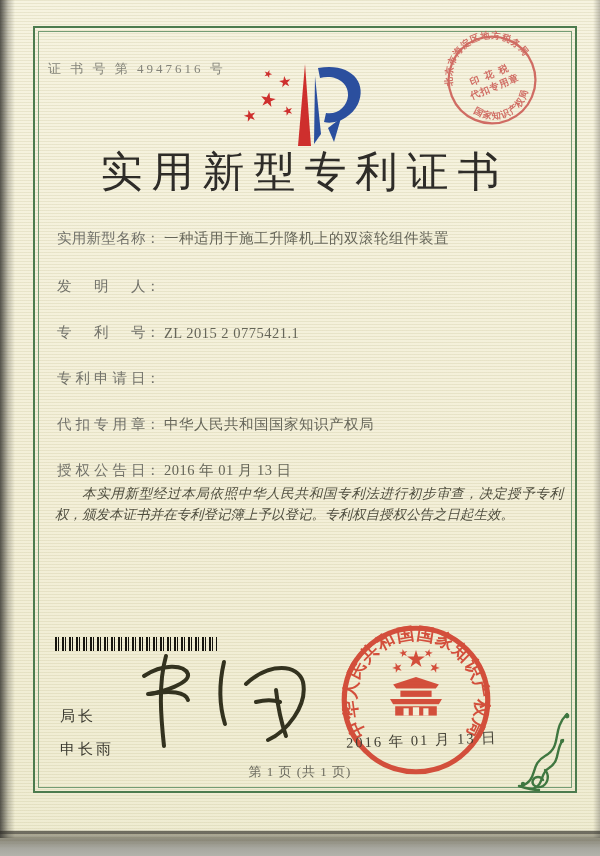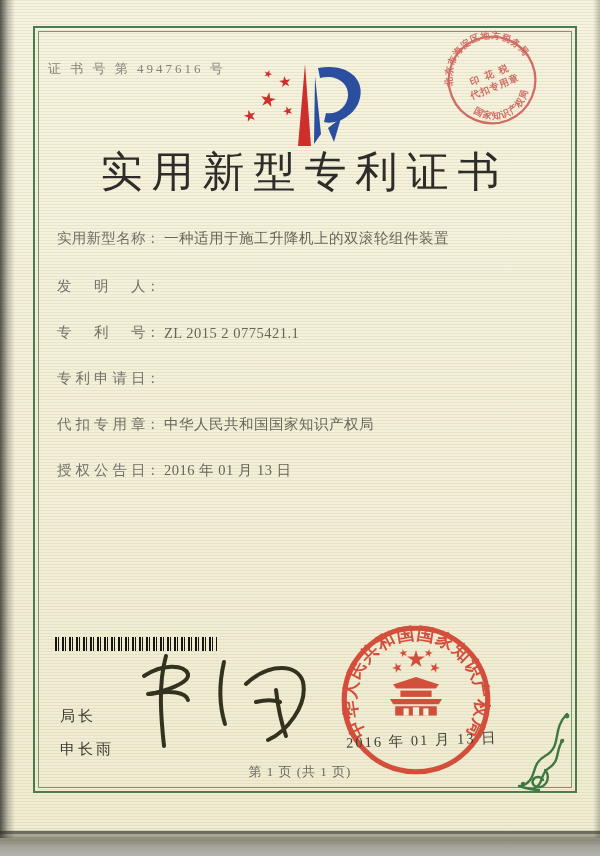--- a/index.html
+++ b/index.html
@@ -128,20 +128,21 @@
       <span class="val">中华人民共和国国家知识产权局</span>
     </div>
     <div class="row">
       <span class="lbl">授权公告日</span>
         <span class="colon">：</span>
       <span class="val">2016 年 01 月 13 日</span>
     </div>
   </div>
 
   <div class="paras">
+    <p>本实用新型经过本局依照中华人民共和国专利法进行初步审查，决定授予专利权，颁发本证书并在专利登记簿上予以登记。专利权自授权公告之日起生效。</p>
   </div>
 
   <div class="barcode"></div>
 
   <div class="sig-block">
     <div>局长</div>
     <div class="name">申长雨</div>
   </div>
 
   <svg class="signature" viewBox="0 0 200 105">

